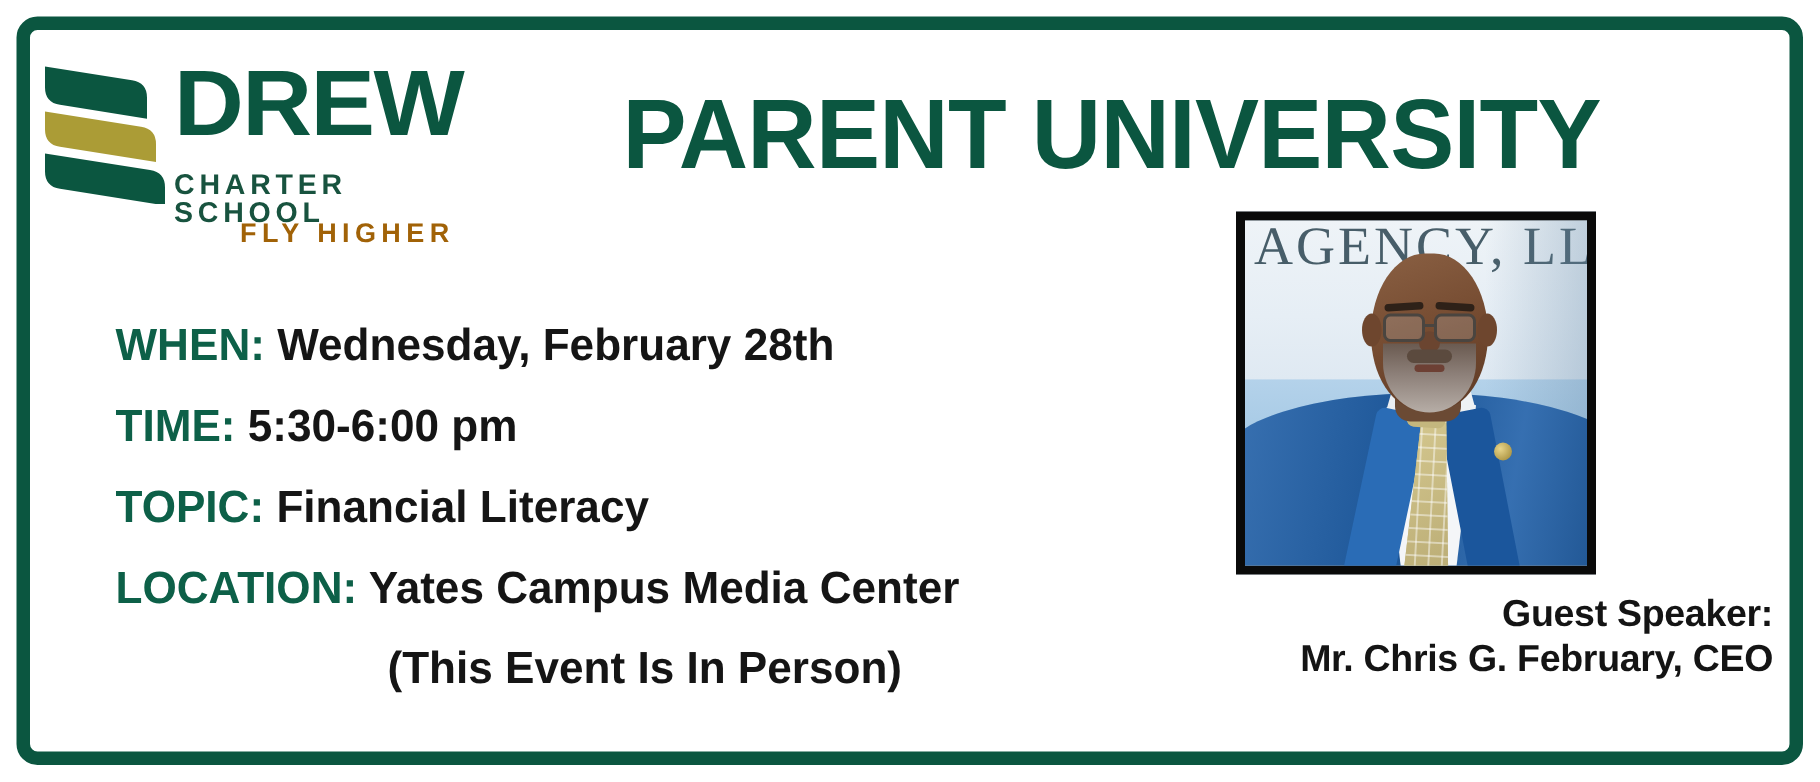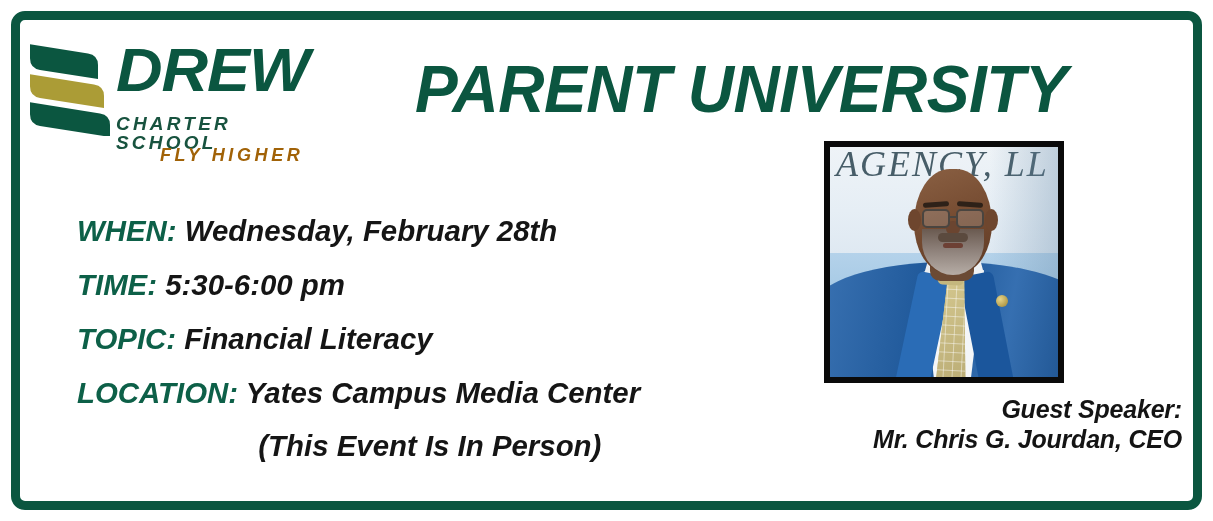--- a/index.html
+++ b/index.html
@@ -7,21 +7,20 @@
     width:1213px; height:521px;
     background:#ffffff;
     font-family:"Liberation Sans", sans-serif;
     overflow:hidden;
   }
 
   #flyer {
     position:relative;
     width:1213px; height:371px;
     background:#ffffff;
-    font-style:italic;
   }
 
   
   #frame {
     position:absolute;
     left:11px; top:11px;
     width:1191px; height:499px;
     border:9px solid var(--green, #0b5640);
     border-radius:14px;
     background:#ffffff;
@@ -278,16 +277,16 @@
       <div class="brow-l"></div>
       <div class="brow-r"></div>
       <div class="glasses-l"></div>
       <div class="glasses-r"></div>
       <div class="glasses-bridge"></div>
     </div>
   </div>
 
   <div id="speaker-caption">
     <div class="caption-line">Guest Speaker:</div>
-    <div class="caption-line">Mr. Chris G. Jourdan, CEO</div>
+    <div class="caption-line">Mr. Chris G. February, CEO</div>
   </div>
 
 </div>
 
 </body></html>

